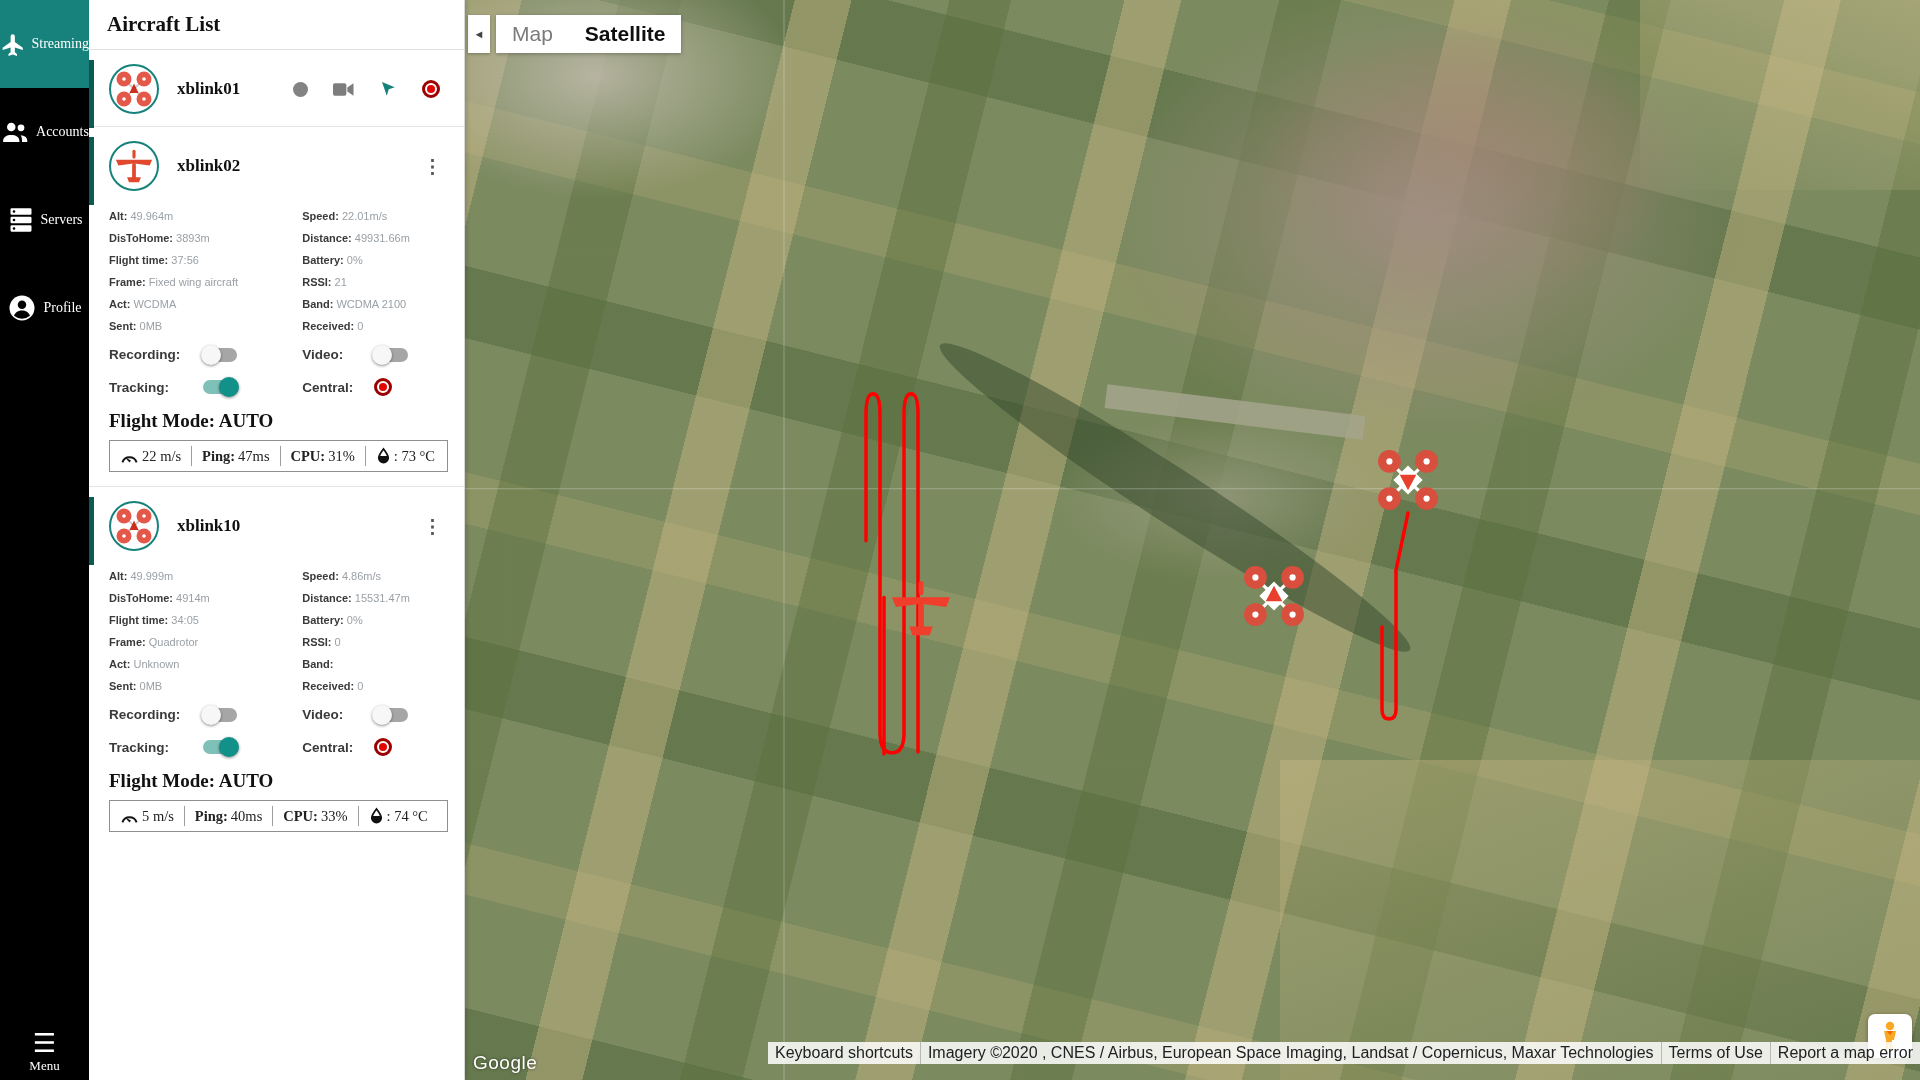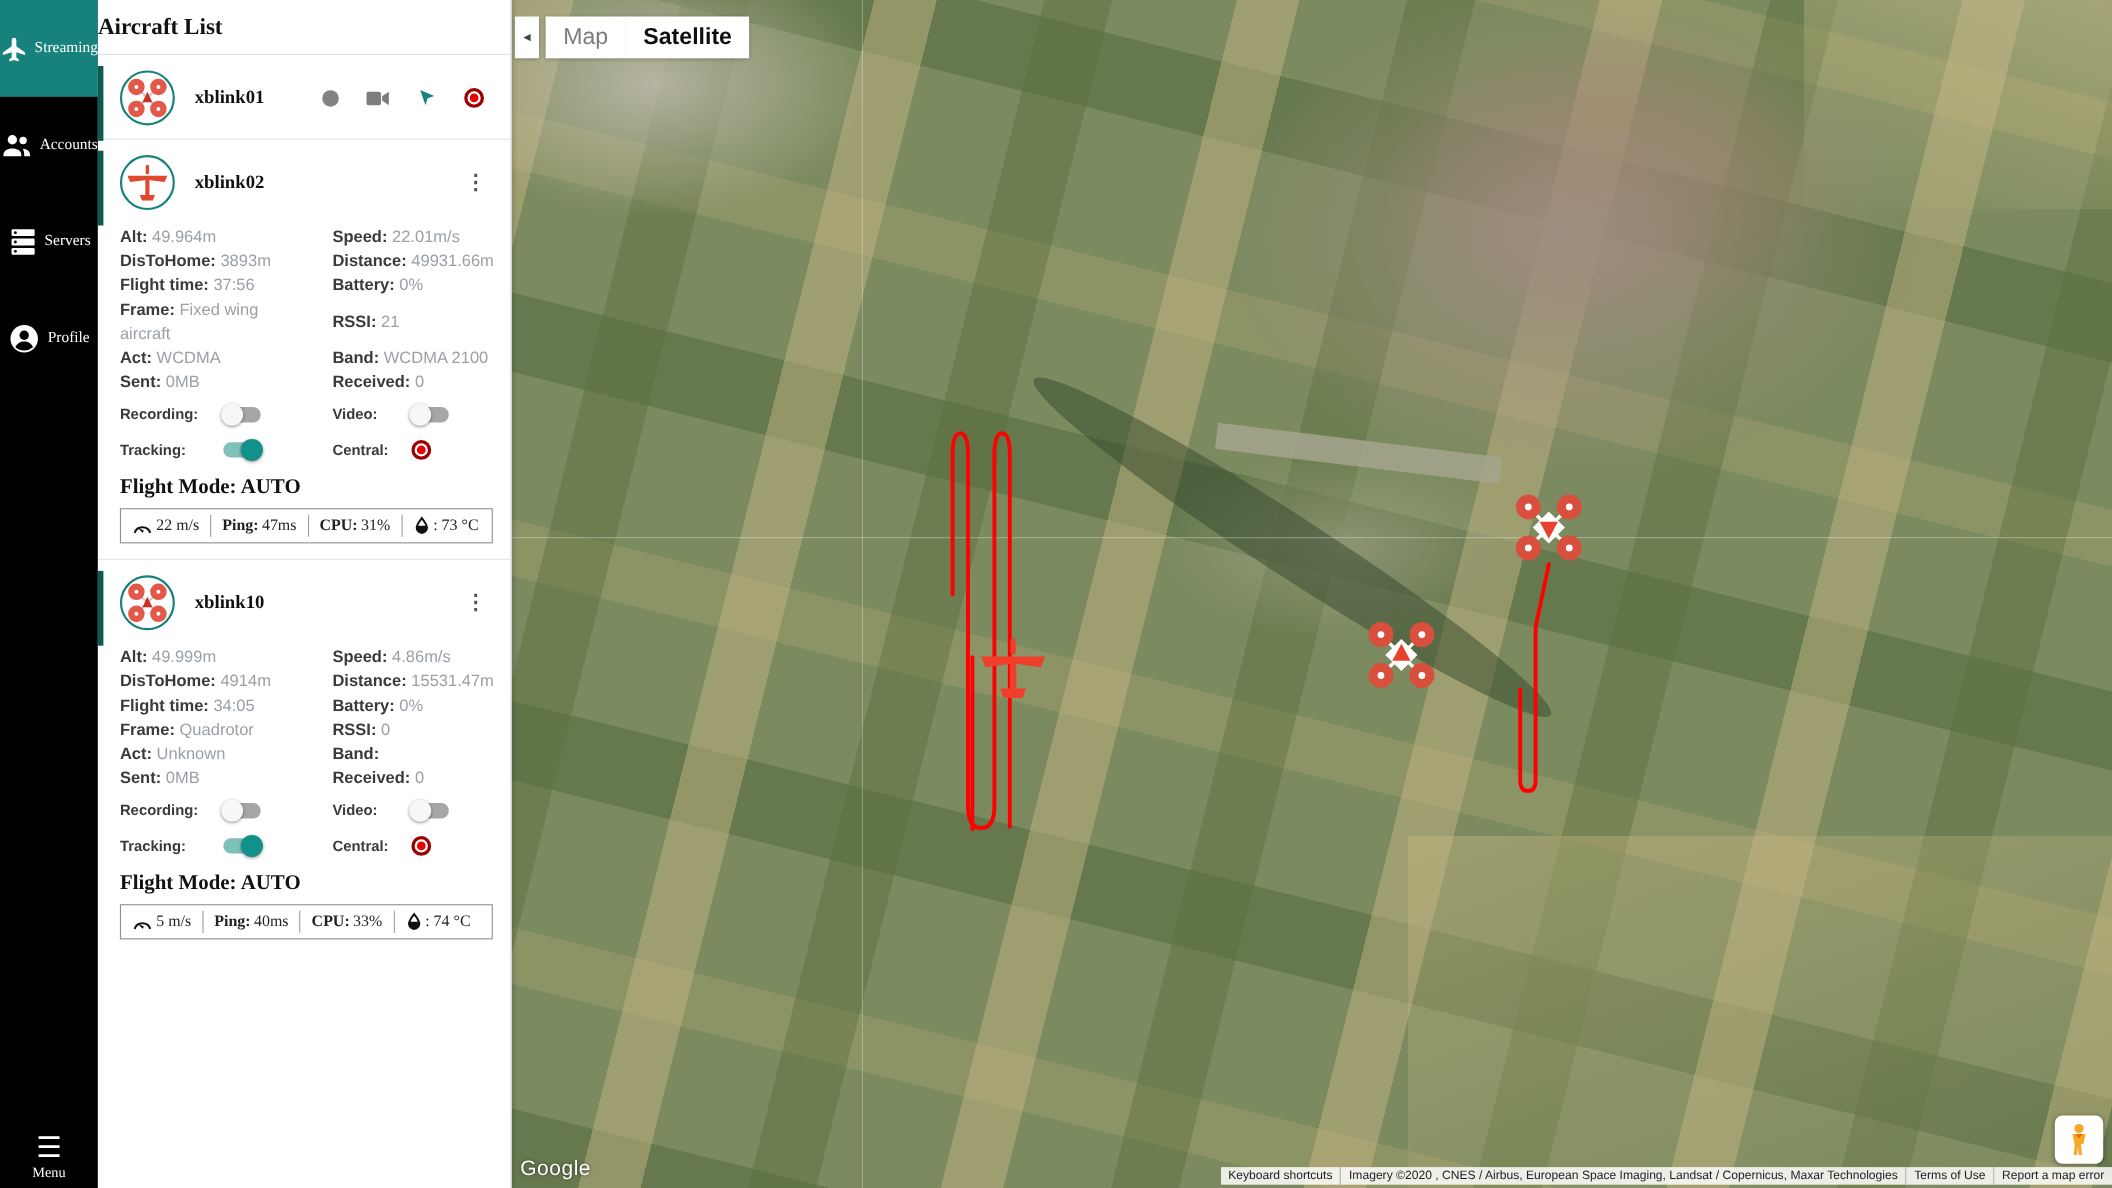--- a/index.html
+++ b/index.html
@@ -22,37 +22,37 @@
   .brand{display:flex;align-items:center;margin-left:26px;gap:2px}
   .brand-text{color:#1f6e78;font-weight:bold;font-size:27px;letter-spacing:1px}
   .tabs{display:flex;gap:46px;margin-left:230px;height:100%;align-items:center}
   .tab{font-size:15px;color:#5f6368;height:100%;display:flex;align-items:center;border-bottom:3px solid transparent;padding:0 4px;cursor:pointer}
   .tab.active{color:#202124;font-weight:bold;border-bottom-color:#17827c}
 
   .content{flex:1;display:flex;min-height:0}
 
   
   .panel{width:376px;background:#fff;flex:none;border-right:1px solid #d8d8d8;overflow:hidden;position:relative;z-index:20;box-shadow:2px 0 4px rgba(0,0,0,.15)}
-  .panel-header{height:50px;display:flex;align-items:center;border-bottom:1px solid #e0e0e0}
+  .panel-header{height:50px;display:flex;align-items:center;padding-left:18px;border-bottom:1px solid #e0e0e0}
   .panel-title{font-family:"Liberation Serif",serif;font-weight:bold;font-size:21px;color:#111}
   .card{position:relative}
   .card-stripe{position:absolute;left:0;top:10px;bottom:auto;height:68px;width:5px;background:#0d5a52}
   .card-head{display:flex;align-items:center;padding:14px 16px 12px 20px}
   .avatar{width:50px;height:50px;border-radius:50%;border:2px solid #17827c;background:#fff;display:flex;align-items:center;justify-content:center;flex:none}
   .ac-name{font-family:"Liberation Serif",serif;font-weight:bold;font-size:17px;color:#101010;margin-left:18px}
   .head-spacer{flex:1}
   .statusicons{display:flex;align-items:center;gap:25px;margin-right:8px}
   .dot-icon{width:15px;height:15px;border-radius:50%;background:#838383}
   .rec-icon{width:18px;height:18px;border-radius:50%;border:3px solid #9b0000;background:#fff;display:flex;align-items:center;justify-content:center}
   .rec-icon i{display:block;width:8px;height:8px;border-radius:50%;background:#e10600}
   .kebab{font-size:19px;color:#555;line-height:19px;padding:0 6px;cursor:pointer;font-weight:bold}
   .divider{height:1px;background:#e4e4e4}
 
   .details{display:grid;grid-template-columns:56% 44%;padding:2px 10px 2px 20px;row-gap:0}
-  .kv{font-size:15px;line-height:22px;color:#9aa0a6}
+  .kv{font-size:11px;line-height:22px;color:#9aa0a6}
   .kv b{color:#3a3a3a;font-weight:bold}
   .controls{display:grid;grid-template-columns:56% 44%;padding:8px 10px 4px 20px;row-gap:16px}
   .ctl{display:flex;align-items:center;font-size:13.5px;color:#3a3a3a;font-weight:bold}
   .ctl .clabel{width:84px}
   .switch{width:34px;height:14px;border-radius:7px;background:#a6a6a6;position:relative;margin-left:10px;cursor:pointer}
   .switch .knob{position:absolute;top:-3px;left:-2px;width:20px;height:20px;border-radius:50%;background:#f7f7f7;box-shadow:0 1px 3px rgba(0,0,0,.45)}
   .switch.on{background:#7fc0b9}
   .switch.on .knob{left:auto;right:-2px;background:#11918a}
   .flightmode{font-family:"Liberation Serif",serif;font-weight:bold;font-size:19px;color:#111;padding:10px 16px 6px 20px}
   .statsbar{margin:2px 16px 14px 20px;border:1px solid #8f8f8f;display:flex;align-items:center;height:32px;font-family:"Liberation Serif",serif;font-size:14.5px;color:#222}
@@ -72,21 +72,21 @@
       repeating-linear-gradient(14deg, rgba(68,94,50,.38) 0 70px, rgba(68,94,50,0) 70px 180px, rgba(176,166,112,.32) 180px 230px, rgba(176,166,112,0) 230px 360px);}
   .terrain{position:absolute;pointer-events:none}
   .overlay-svg{position:absolute;inset:0;width:100%;height:100%}
   .map-ctl{position:absolute;top:15px;left:3px;display:flex;align-items:stretch;gap:6px;z-index:5}
   .collapse-btn{width:22px;background:#fff;display:flex;align-items:center;justify-content:center;font-size:11px;color:#444;box-shadow:0 1px 3px rgba(0,0,0,.3);cursor:pointer}
   .mapsat{display:flex;box-shadow:0 1px 4px rgba(0,0,0,.3)}
   .mapsat .mbtn{height:38px;background:#fff;display:flex;align-items:center;padding:0 16px;font-size:21px;color:#7b7b7b;cursor:pointer}
   .mapsat .mbtn.active{color:#0f0f0f;font-weight:bold}
   .marker{position:absolute;transform:translate(-50%,-50%);z-index:4}
   .google-logo{position:absolute;left:8px;bottom:6px;color:#fff;font-size:19px;letter-spacing:.5px;text-shadow:0 0 3px rgba(0,0,0,.6);font-weight:normal;z-index:5}
-  .attrib{position:absolute;right:0;bottom:3px;display:flex;z-index:5;font-size:11px;color:#202124}
+  .attrib{position:absolute;right:0;bottom:16px;display:flex;z-index:5;font-size:16px;color:#202124}
   .attrib span{background:rgba(255,255,255,.85);padding:2px 7px;border-left:1px solid #b9b9b9;white-space:nowrap;cursor:pointer}
   .attrib span:first-child{border-left:none}
   .pegman{position:absolute;right:8px;bottom:22px;width:44px;height:44px;background:#fff;border-radius:7px;box-shadow:0 1px 4px rgba(0,0,0,.35);display:flex;align-items:center;justify-content:center;z-index:5;cursor:grab}
 </style>
 </head>
 <body>
 
 <div class="app">
 
   <nav class="rail">

